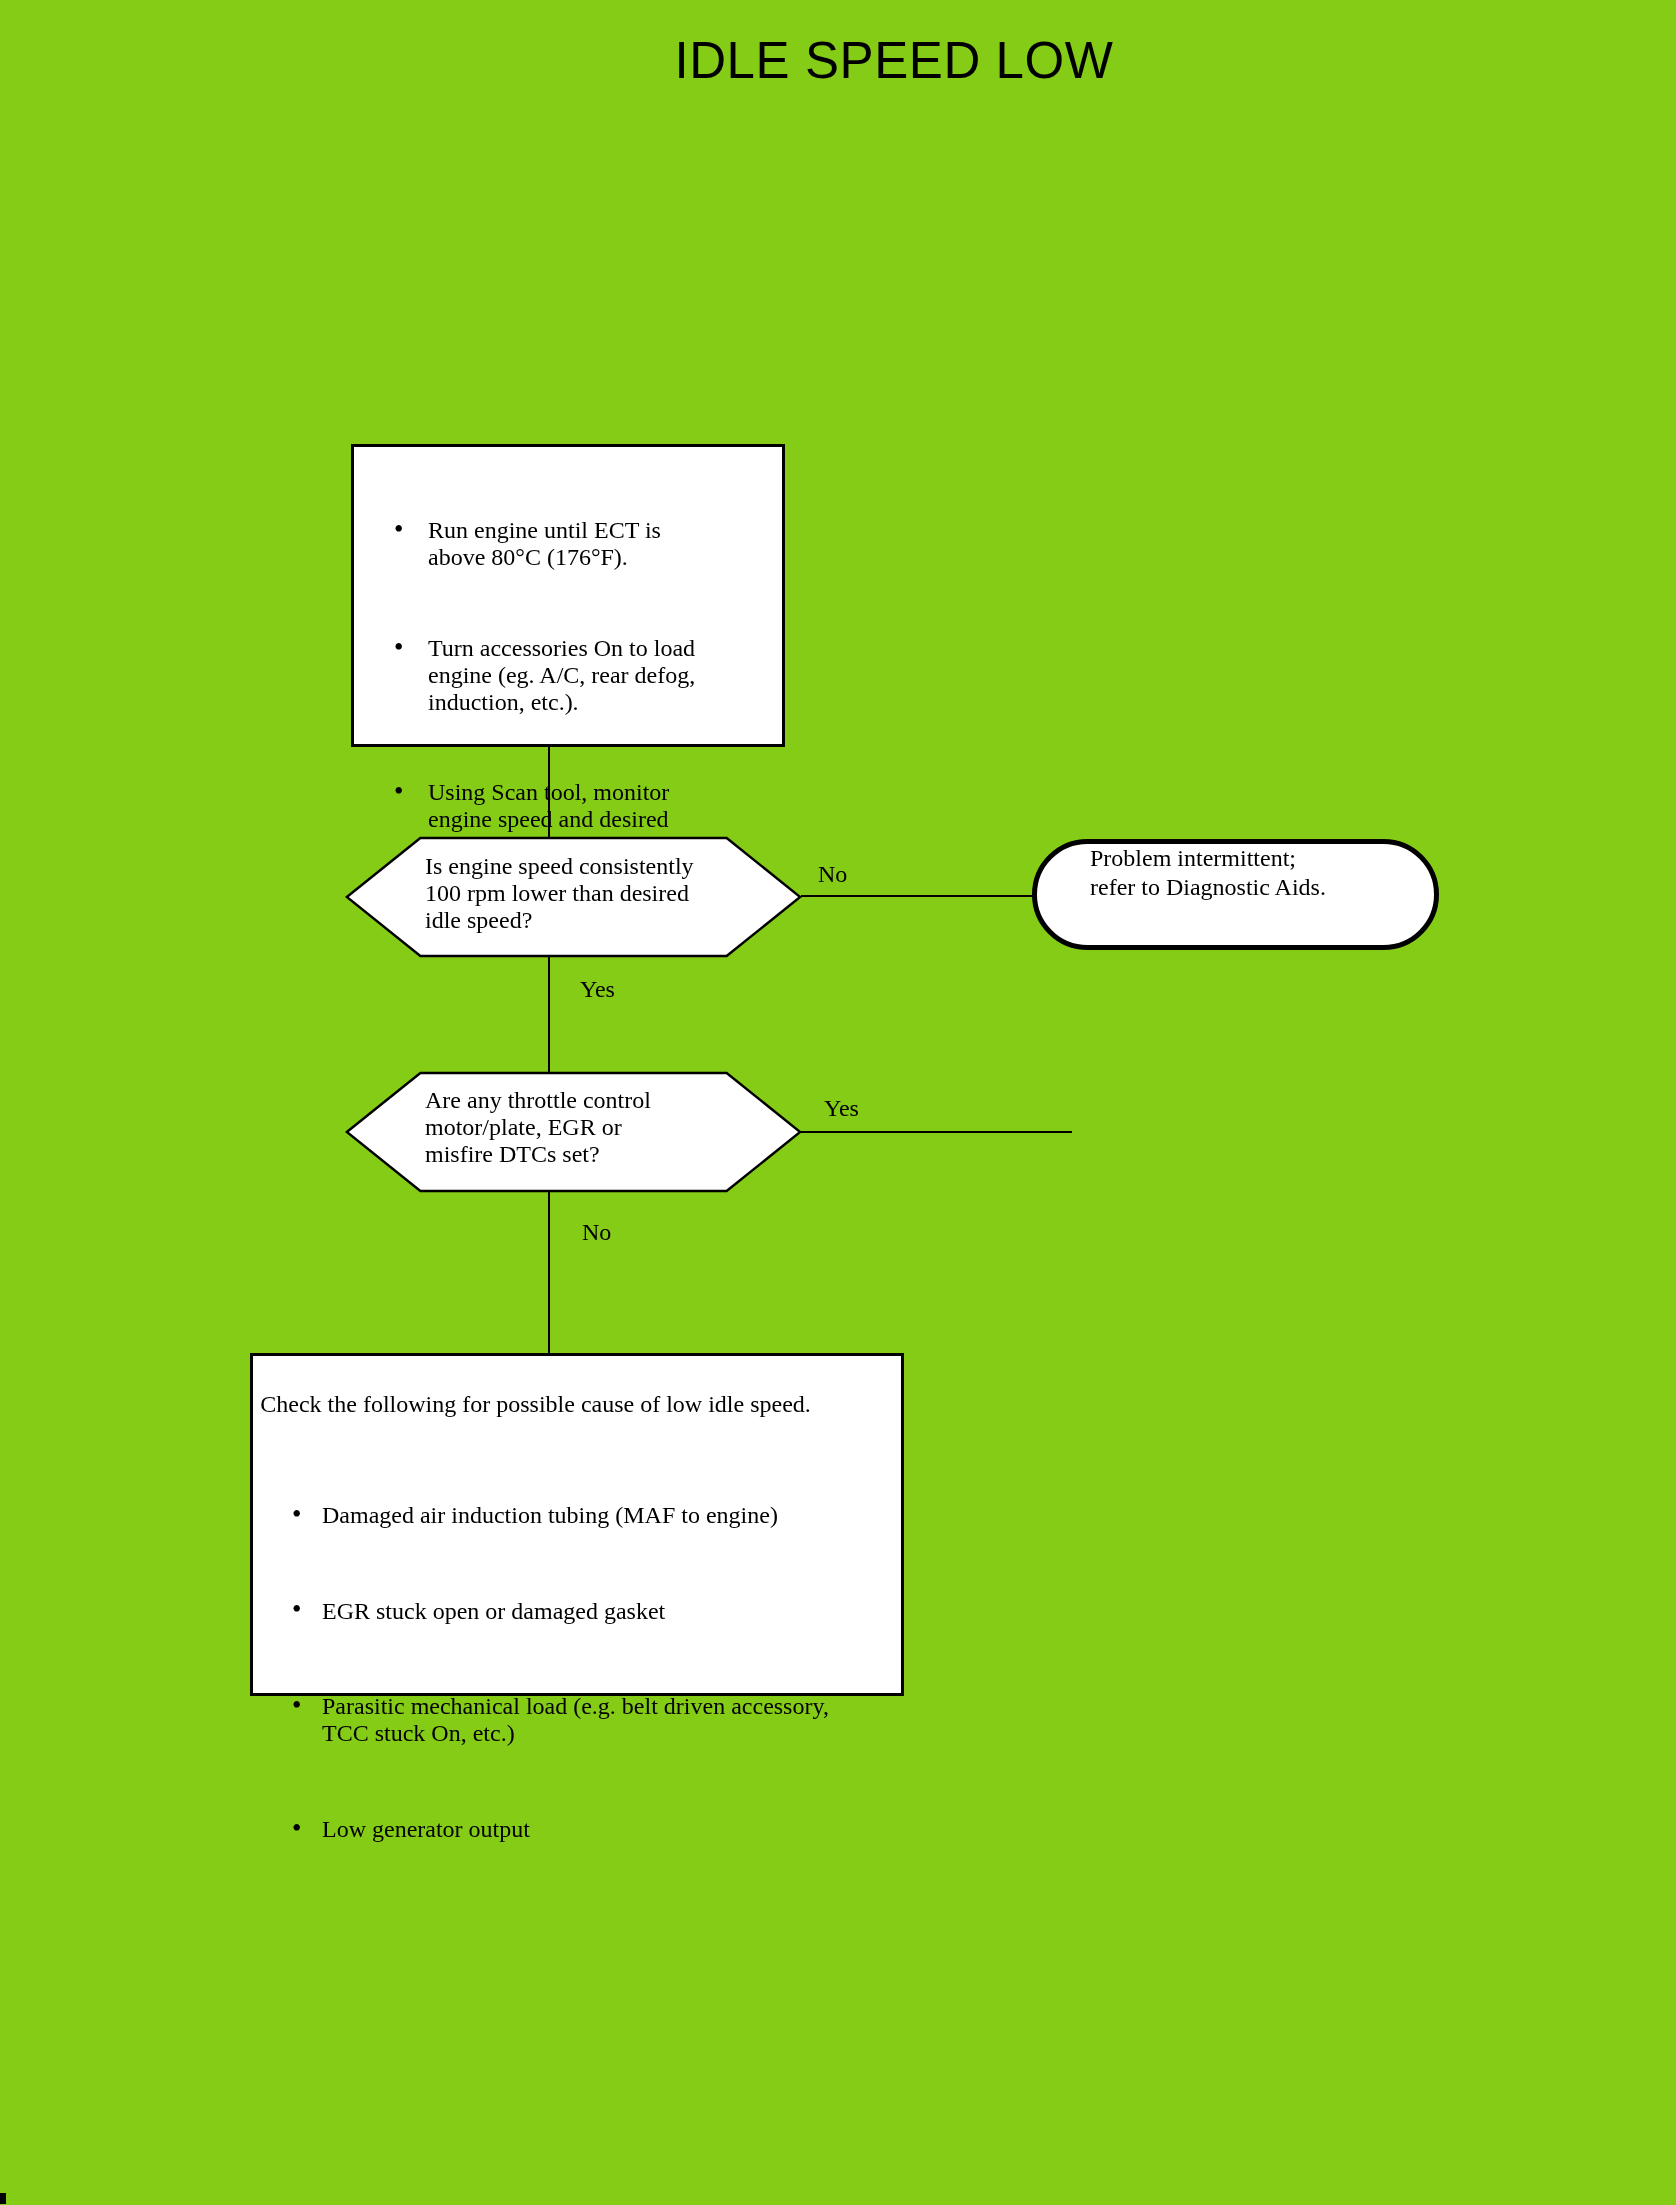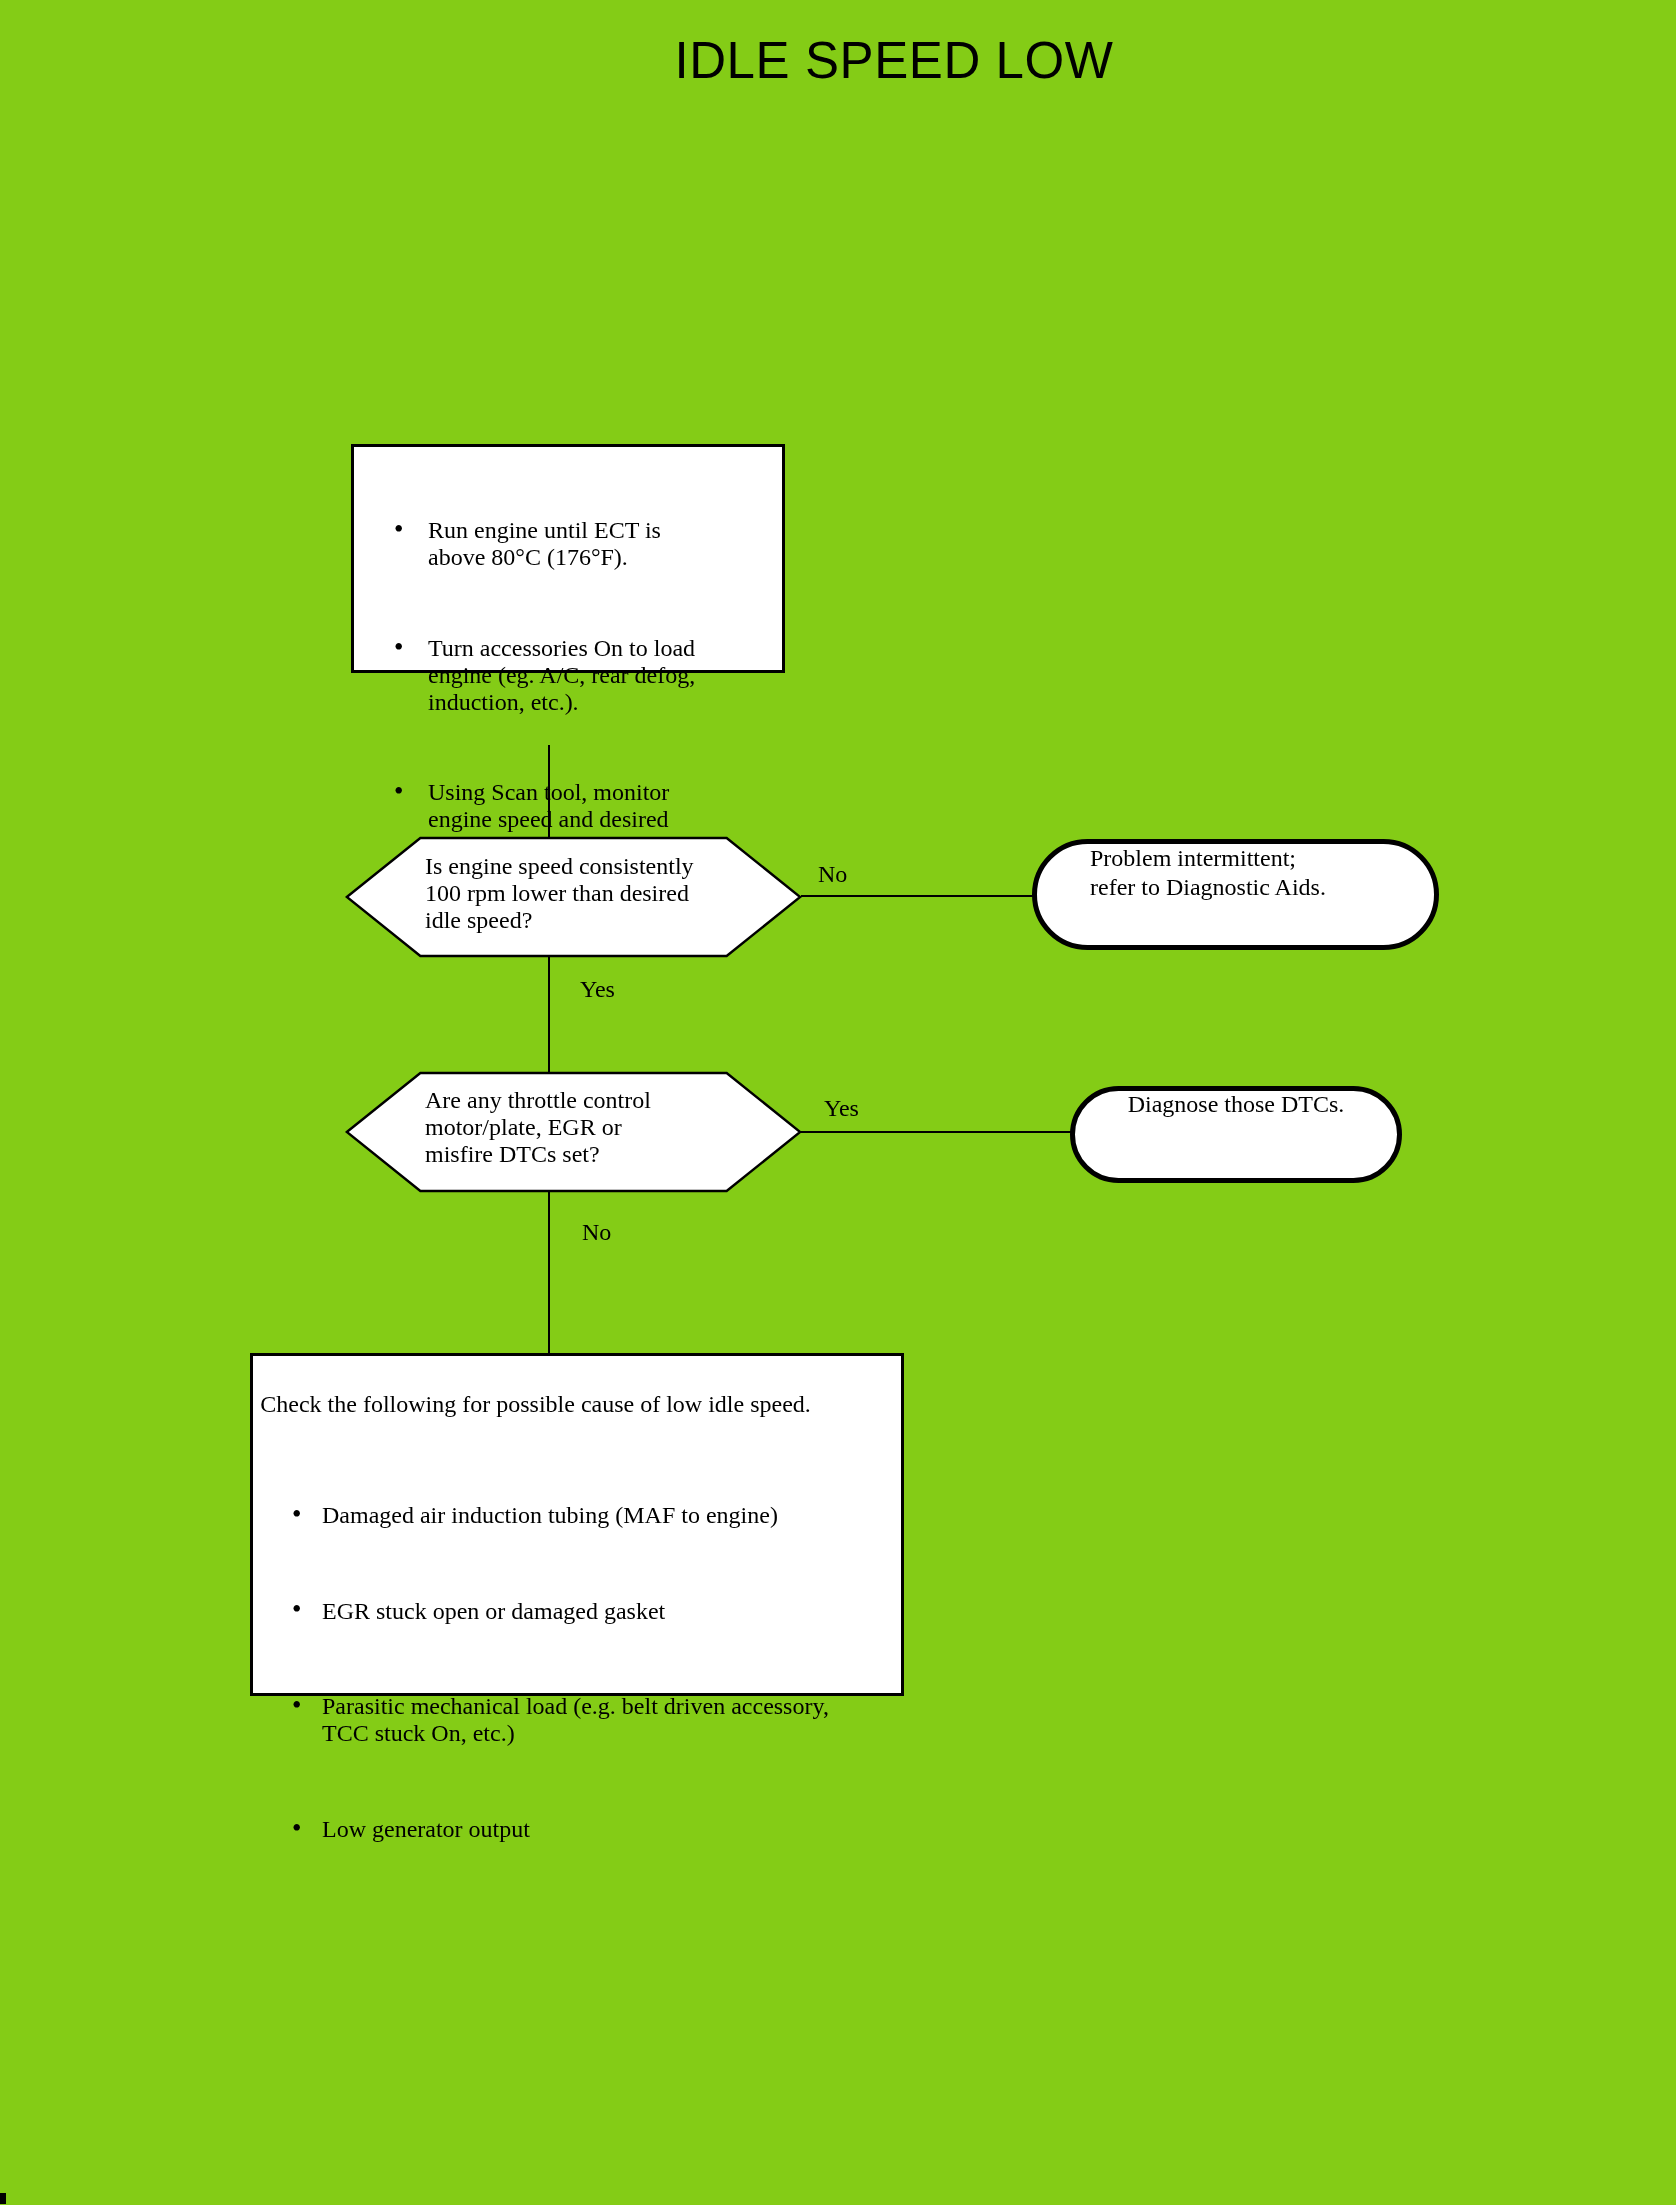--- a/index.html
+++ b/index.html
@@ -24,21 +24,21 @@
   .flow-text{
     font-size:24px; line-height:27px;
     white-space:pre;
   }
   .process-box{
     position:absolute;
     border:3px solid #000;
     background:#fff;
     box-sizing:border-box;
   }
-  .box-setup{ left:351px; top:444px; width:434px; height:229px; }
+  .box-setup{ left:351px; top:444px; width:434px; height:303px; }
   .box-check{ left:250px; top:1353px; width:654px; height:343px; }
   .box-check .box-header{ margin:35px 0 0 7.3px; }
   ul.bullets{ list-style:none; margin:0; }
   .box-setup ul.bullets{ padding:16px 18px 0 74px; }
   .box-check ul.bullets{ padding:30px 0 0 69px; margin:0; }
   ul.bullets li{ position:relative; margin-bottom:9.7px; }
   .box-check ul.bullets li{ margin-bottom:14.6px; }
   .box-setup ul.bullets li::before,
   .box-check ul.bullets li::before{
     content:"\2022";
@@ -127,23 +127,20 @@
       <polygon points="3,100 124,3 628,3 749,100 628,197 124,197" fill="#ffffff" stroke="#000000" stroke-width="4"></polygon>
     </svg>
     <div class="hex-text flow-text" style="top:16px;">Are any throttle control
 motor/plate, EGR or
 misfire DTCs set?</div>
   </div>
 
   <div class="branch-label" style="left:824px; top:1095px;">Yes</div>
   <div class="hline" style="left:801px; top:1131px; width:271px; height:2.4px;"></div>
 
-  <div class="terminal terminal-diagnose">
-    <div class="flow-text">Diagnose those DTCs.</div>
-  </div>
 
   <div class="branch-label" style="left:582px; top:1219px;">No</div>
   <div class="vline" style="left:548px; top:1190px; width:2.4px; height:164px;"></div>
 
   <div class="process-box box-check">
     <div class="box-header flow-text">Check the following for possible cause of low idle speed.</div>
     <ul class="bullets flow-text">
       <li>Damaged air induction tubing (MAF to engine)</li>
       <li>EGR stuck open or damaged gasket</li>
       <li>Parasitic mechanical load (e.g. belt driven accessory,

